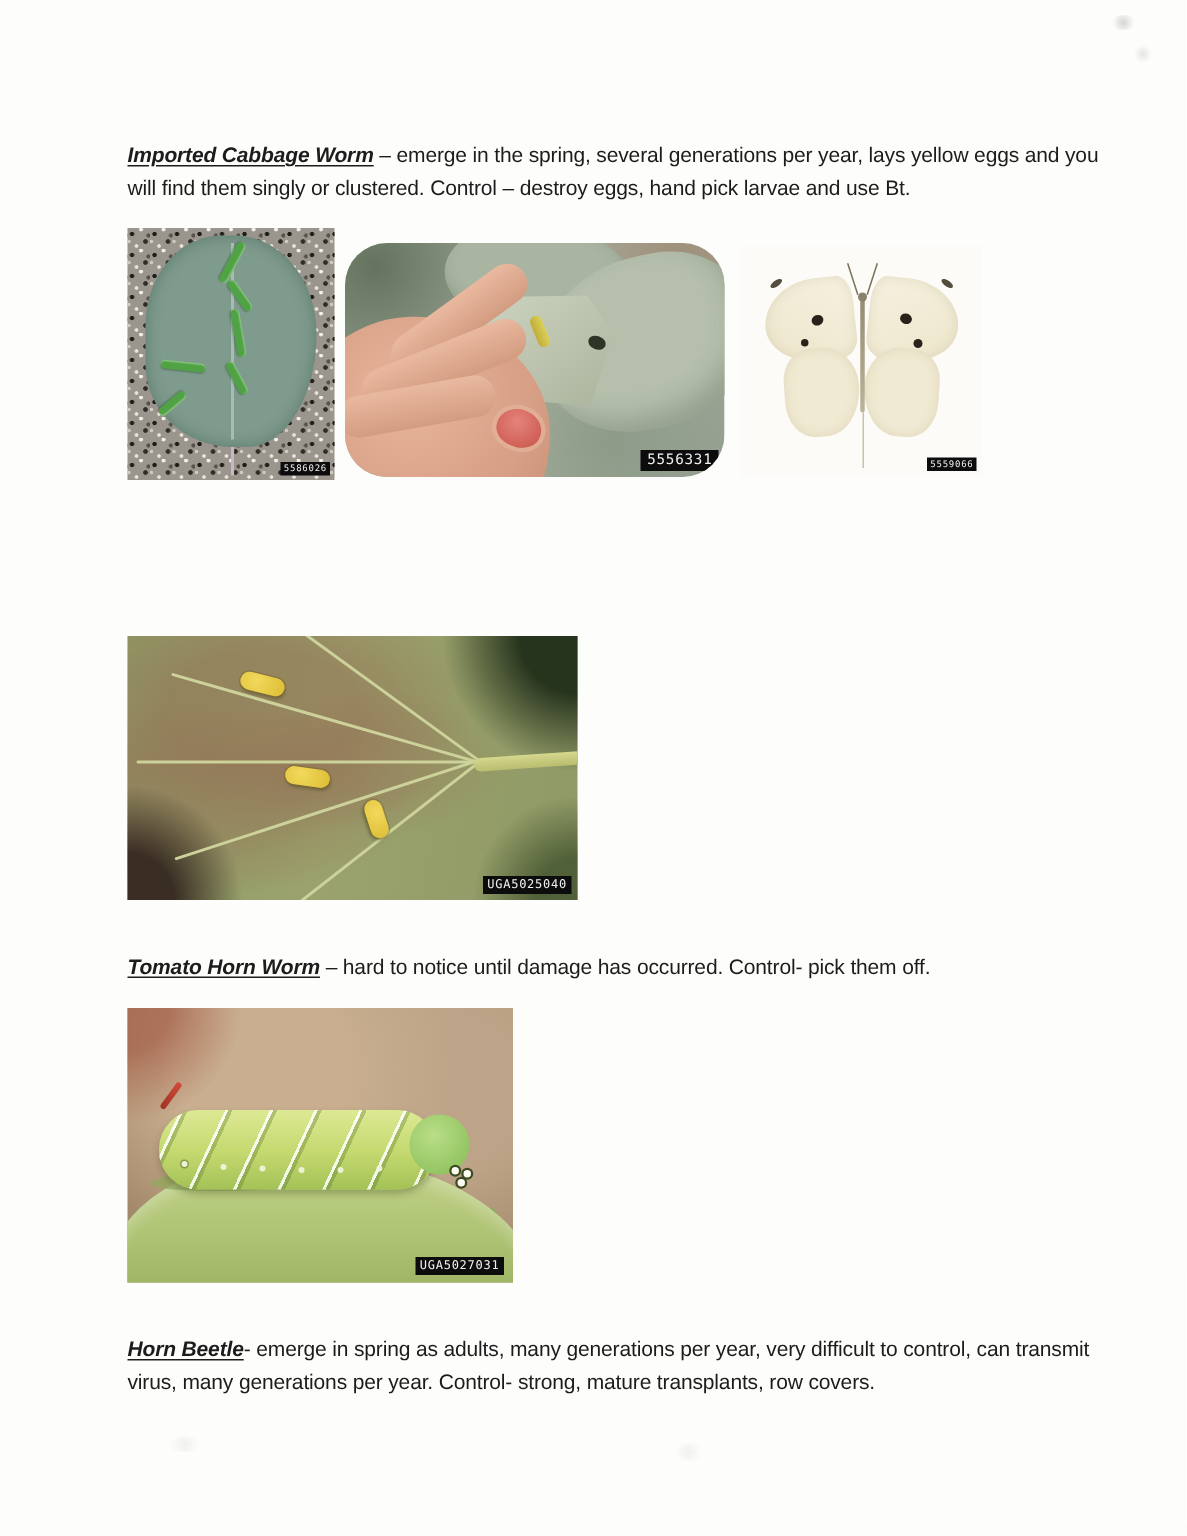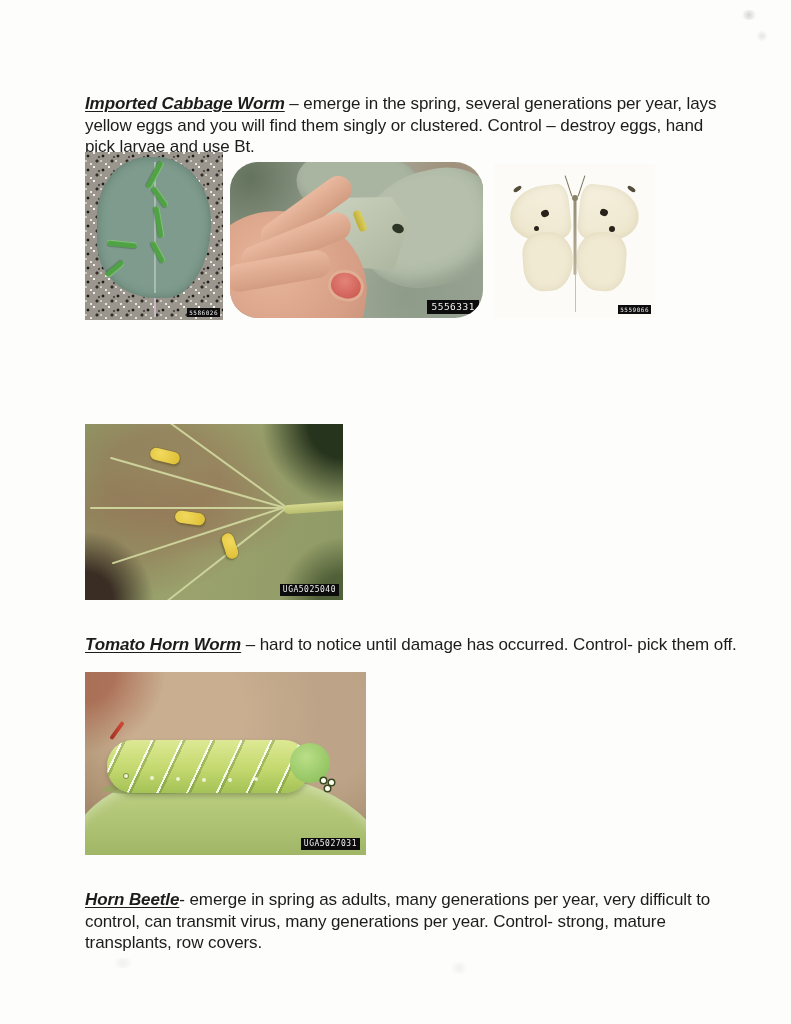--- a/index.html
+++ b/index.html
@@ -8,21 +8,21 @@
     background:#fdfdfb;overflow:hidden;
     font-family:"Liberation Sans",sans-serif;color:#1c1c1c;
   }
   
   .smudge{position:absolute;border-radius:50%;pointer-events:none;}
   .smudge.s1{left:740px;top:10px;width:18px;height:10px;background:radial-gradient(circle,rgba(110,110,110,.28),rgba(110,110,110,0) 70%);}
   .smudge.s2{left:756px;top:30px;width:12px;height:12px;background:radial-gradient(circle,rgba(120,120,120,.18),rgba(120,120,120,0) 70%);}
   .smudge.s3{left:110px;top:958px;width:26px;height:10px;background:radial-gradient(circle,rgba(130,130,130,.10),rgba(130,130,130,0) 70%);}
   .smudge.s4{left:448px;top:962px;width:22px;height:12px;background:radial-gradient(circle,rgba(130,130,130,.10),rgba(130,130,130,0) 70%);}
 
-  .para{position:absolute;left:85px;font-size:17px;line-height:21.5px;letter-spacing:-0.1px;margin:0;}
+  .para{position:absolute;left:85px;font-size:14px;line-height:21.5px;letter-spacing:-0.1px;margin:0;}
   .para .hd{font-weight:bold;font-style:italic;text-decoration:underline;text-underline-offset:2px;}
   .para1{top:93px;width:648px;}
   .para2{top:351px;width:652px;}
   .para3{top:634px;width:652px;}
   .para4{top:889px;width:648px;}
 
   figure.photo{position:absolute;margin:0;overflow:hidden;}
   figure.photo *{position:absolute;}
   .tag{
     right:4px;bottom:4px;background:#0c0c0c;color:#f0f0f0;
@@ -114,21 +114,21 @@
   .p-cw3 .tipr{right:12%;top:15%;width:9px;height:4px;background:#554d3c;border-radius:50%;transform:rotate(35deg);}
   .p-cw3 .body{left:50%;top:22%;width:3px;height:50%;background:linear-gradient(#948c72,#bcb49a);border-radius:2px;transform:translateX(-50%);}
   .p-cw3 .head{left:50%;top:20%;width:6px;height:6px;background:#8a8268;border-radius:50%;transform:translateX(-50%);}
   .p-cw3 .antl,.p-cw3 .antr{top:7%;width:1px;height:22px;background:#7a7258;}
   .p-cw3 .antl{left:46%;transform:rotate(-18deg);}
   .p-cw3 .antr{left:54%;transform:rotate(18deg);}
   .p-cw3 .tail{left:50%;top:72%;width:1px;height:24%;background:#c9c2aa;}
   .p-cw3 .tag{font-size:6px;padding:1px 2px;}
 
   
-  .p-mb1{left:85px;top:424px;width:258px;height:176px;
+  .p-mb1{left:85px;top:424px;width:300px;height:176px;
     background:
       radial-gradient(circle at 100% 0%,#27341d 0 11%,rgba(39,52,29,0) 26%),
       radial-gradient(circle at 0% 100%,#3a2e24 0 9%,rgba(58,46,36,0) 22%),
       radial-gradient(circle at 100% 100%,rgba(74,90,51,.9) 0 8%,rgba(74,90,51,0) 20%),
       radial-gradient(ellipse at 30% 28%,rgba(148,112,84,.55) 0 22%,rgba(148,112,84,0) 48%),
       radial-gradient(ellipse at 14% 62%,rgba(146,112,84,.42) 0 18%,rgba(146,112,84,0) 42%),
       radial-gradient(ellipse at 55% 48%,rgba(152,120,90,.35) 0 16%,rgba(152,120,90,0) 38%),
       linear-gradient(100deg,#8f9a66,#9ba26d 45%,#8f9a66);
   }
   .p-mb1 .vein{background:#ccd29a;height:2px;border-radius:2px;transform-origin:right center;}
@@ -166,21 +166,21 @@
                12px 26px 0 #241408,28px 28px 0 #241408,45px 28px 0 #241408;}
   .p-mb2 .head{left:26%;top:52%;width:24px;height:19px;background:#9a4a22;border-radius:50%;transform:rotate(-16deg);
     box-shadow:inset -2px -2px 3px rgba(40,15,5,.5);}
   .p-mb2 .leg{width:20px;height:2.5px;background:#d08a3c;border-radius:2px;}
   .p-mb2 .g1{left:24%;top:36%;transform:rotate(-55deg);}
   .p-mb2 .g2{left:23%;top:49%;transform:rotate(-10deg);}
   .p-mb2 .g3{left:27%;top:64%;transform:rotate(35deg);}
   .p-mb2 .g4{left:56%;top:15%;transform:rotate(55deg);width:16px;}
 
   
-  .p-th{left:85px;top:672px;width:281px;height:183px;
+  .p-th{left:85px;top:672px;width:257px;height:183px;
     background:
       radial-gradient(circle at 0% 0%,rgba(150,62,42,.5) 0 9%,rgba(150,62,42,0) 24%),
       radial-gradient(circle at 35% 22%,#c9ae90 0 26%,rgba(201,174,144,0) 58%),
       radial-gradient(circle at 82% 30%,#bda488 0 22%,rgba(189,164,136,0) 52%),
       linear-gradient(180deg,#b49a7a 0%,#a88d6d 55%,#9d8468 100%);
   }
   .p-th .leaf2{right:4%;bottom:26%;width:24%;height:8px;background:#8aa85a;border-radius:4px;transform:rotate(14deg);}
   .p-th .leaf{left:-5%;bottom:-5%;width:112%;height:52%;
     background:linear-gradient(180deg,#c3d58a 0%,#aec273 60%,#9cb162 100%);
     border-radius:45% 55% 0 0 / 85% 100% 0 0;

